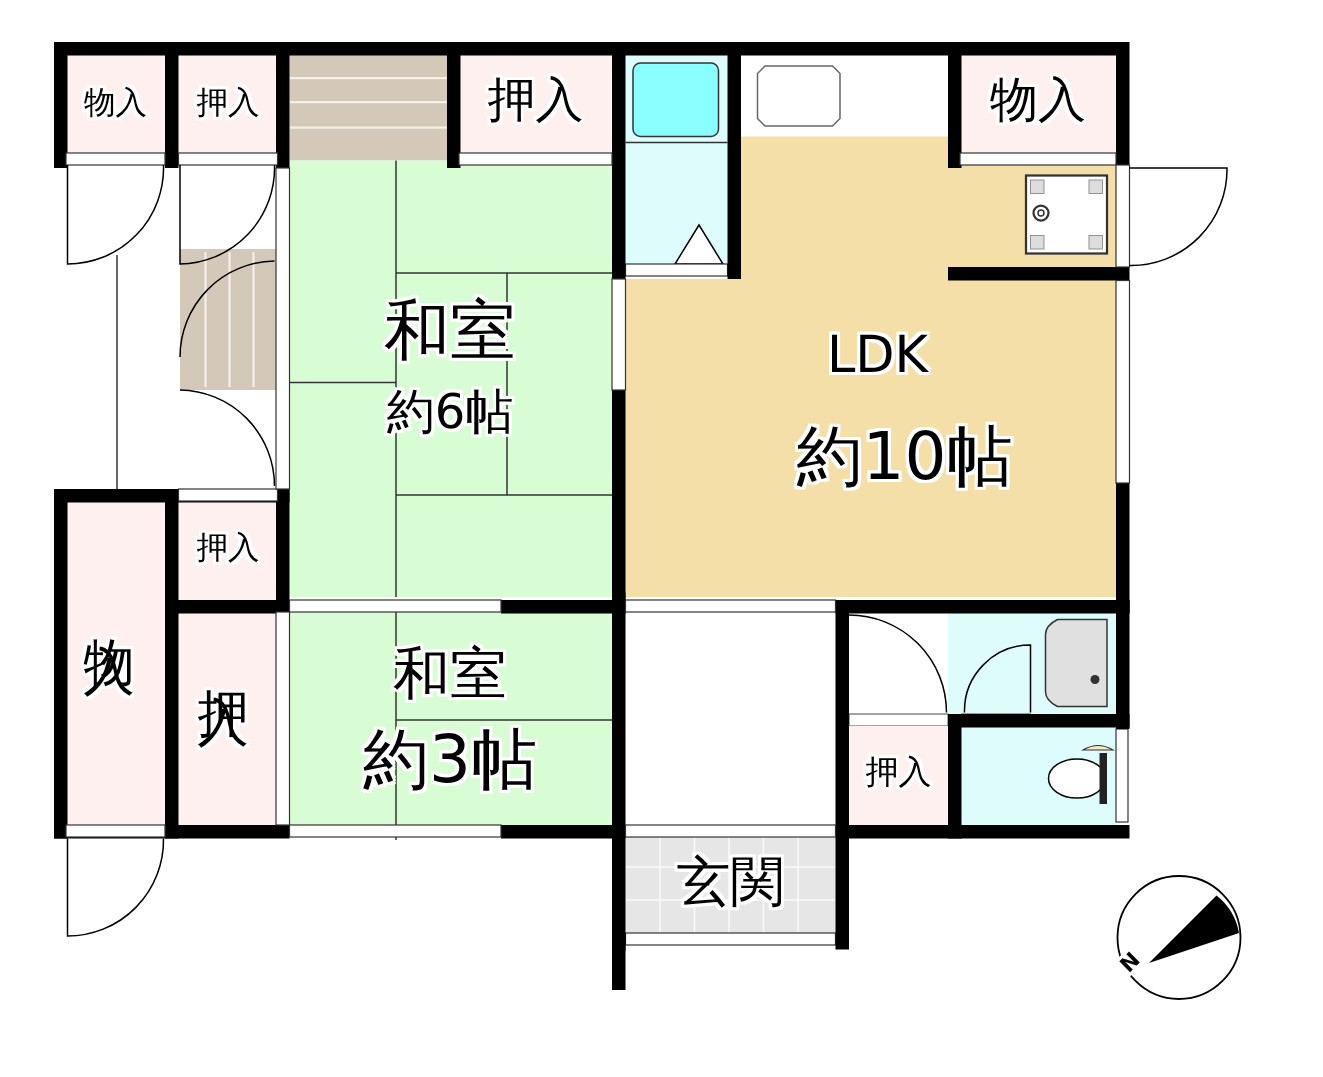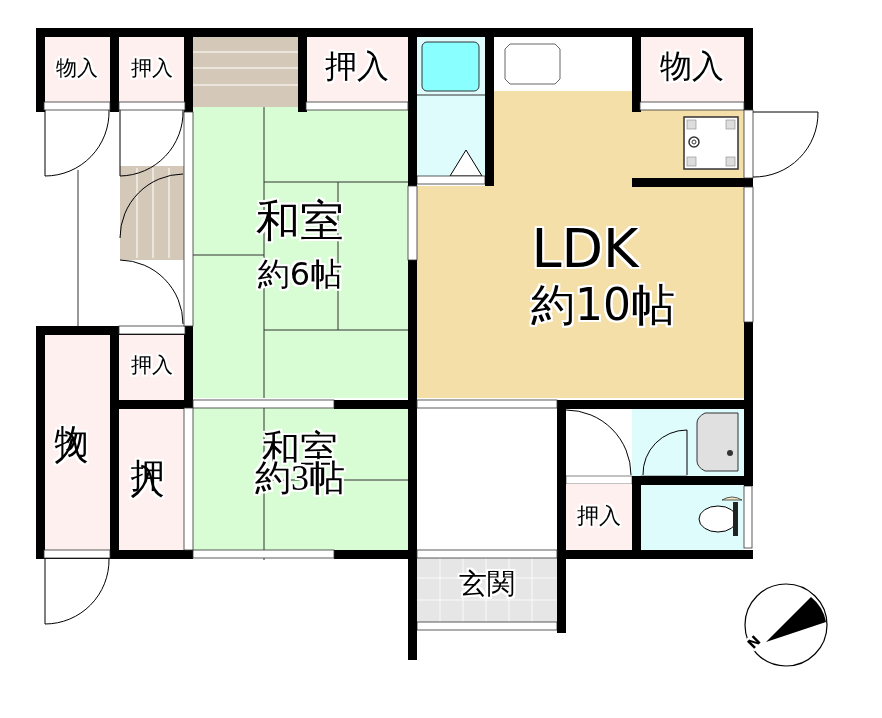--- a/index.html
+++ b/index.html
@@ -184,26 +184,26 @@
 </svg>
 
 <div class="label" style="left:42px; top:56px; width:70px; font-size:21px;">物入</div>
 <div class="label" style="left:117px; top:56px; width:70px; font-size:21px;">押入</div>
 <div class="label" style="left:304px; top:48px; width:106px; font-size:32px;">押入</div>
 <div class="label" style="left:638px; top:48px; width:108px; font-size:32px;">物入</div>
 
 <div class="label" style="left:200px; top:196px; width:200px; font-size:44px;">和室</div>
 <div class="label" style="left:200px; top:256px; width:200px; font-size:32px;">約6帖</div>
 
-<div class="label" style="left:480px; top:218px; width:210px; font-size:54px;">LDK</div>
+<div class="label" style="left:480px; top:218px; width:210px; font-size:34px;">LDK</div>
 <div class="label" style="left:488px; top:280px; width:230px; font-size:44px;">約10帖</div>
 
 <div class="label" style="left:117px; top:353px; width:70px; font-size:21px;">押入</div>
 <div class="label vert" style="left:52px; top:398px; font-size:34px;">物入</div>
 <div class="label vert" style="left:128px; top:432px; font-size:34px;">押入</div>
 
 <div class="label" style="left:200px; top:428px; width:200px; font-size:38px;">和室</div>
-<div class="label" style="left:200px; top:458px; width:200px; font-size:36px;font-family:Liberation Serif, serif;">約3帖</div>
+<div class="label" style="left:200px; top:482px; width:200px; font-size:44px;">約3帖</div>
 
 <div class="label" style="left:562px; top:503px; width:74px; font-size:22px;">押入</div>
-<div class="label" style="left:420px; top:568px; width:134px; font-size:28px;">玄関</div>
+<div class="label" style="left:420px; top:568px; width:134px; font-size:36px;">玄関</div>
 
 <div class="label" style="left:748px; top:634px; font-size:14px; font-weight:bold; transform:rotate(-45deg);">N</div>
 
 </body></html>

